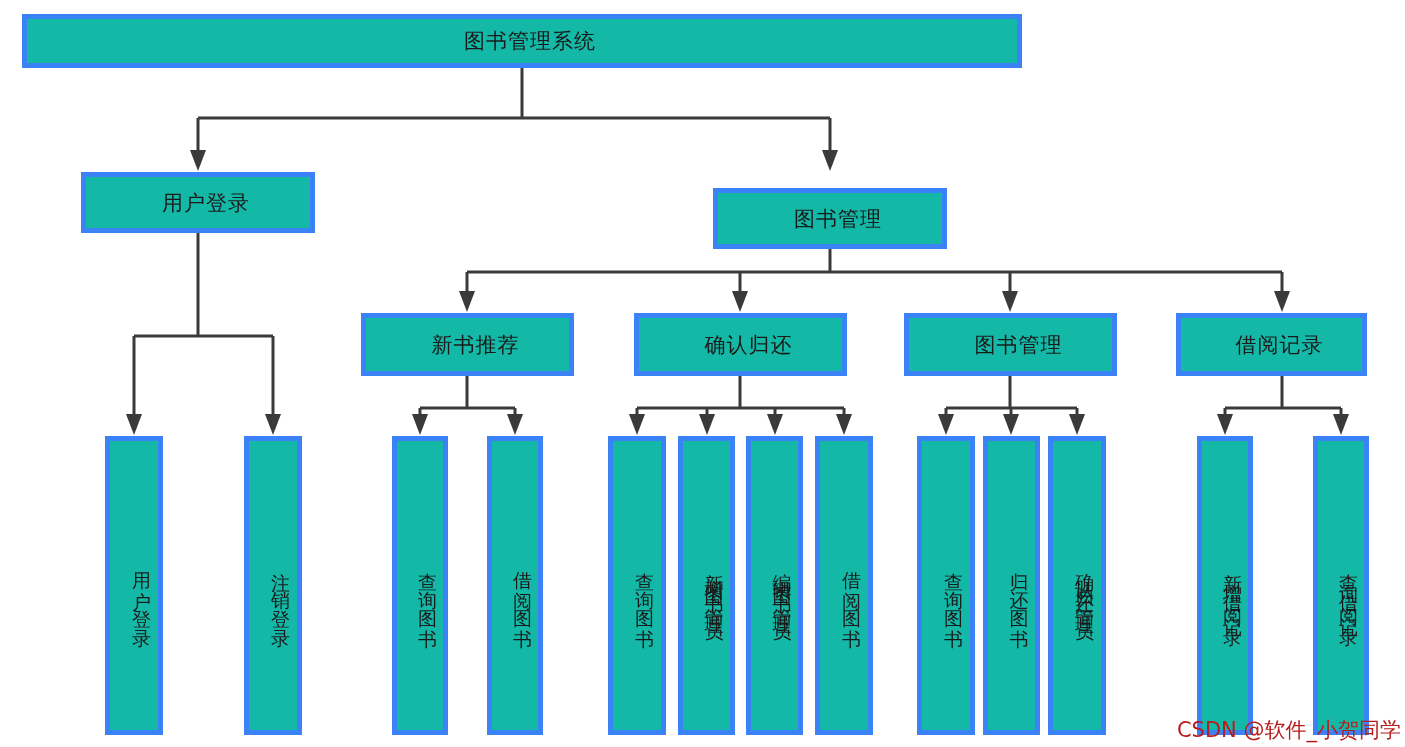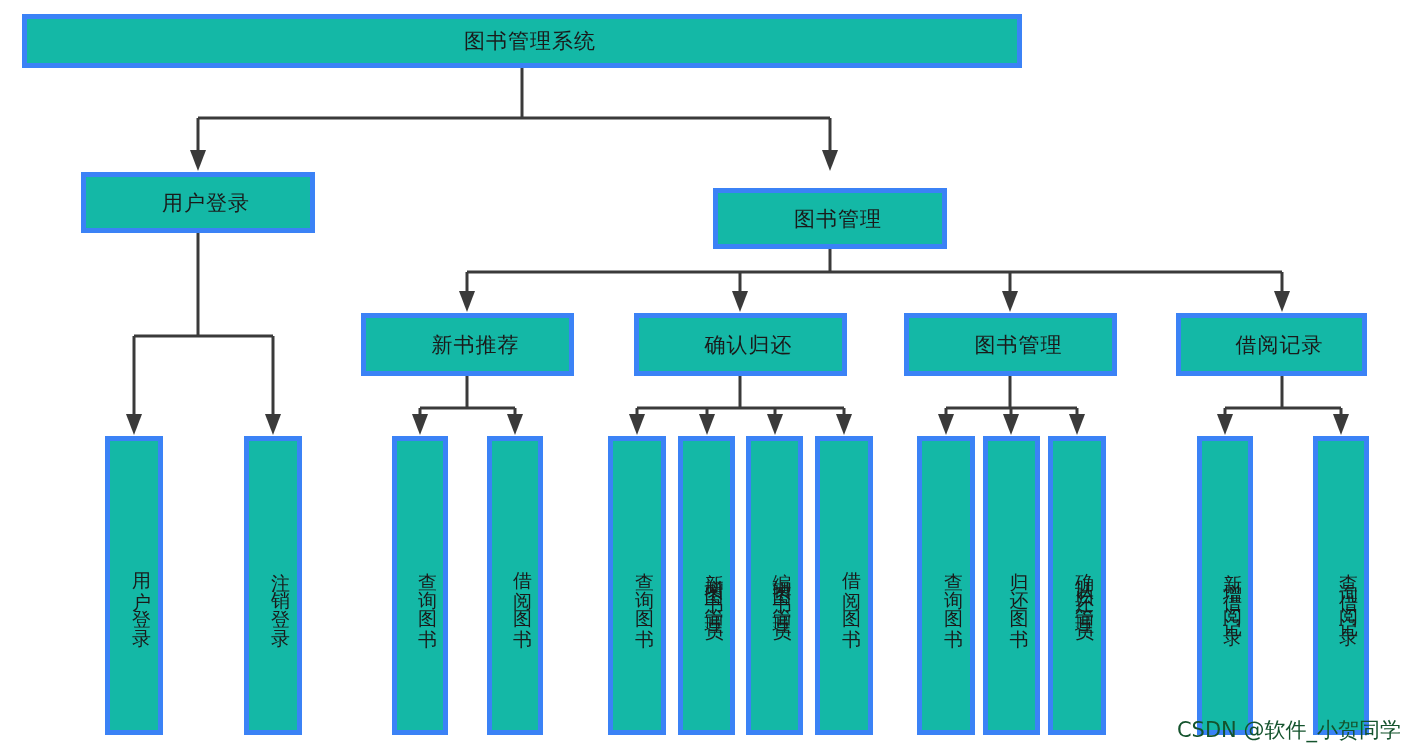--- a/index.html
+++ b/index.html
@@ -63,21 +63,21 @@
   #leaf-cb-return  { left: 983px;  width: 57px; }
   #leaf-cb-confirm { left: 1048px; width: 58px; }
   #leaf-br-add     { left: 1197px; width: 56px; }
   #leaf-br-query   { left: 1313px; width: 56px; }
 
   #watermark {
     position: absolute;
     right: 4px;
     top: 716px;
     font-size: 21px;
-    color: #14532d;
+    color: #b91c1c;
     z-index: 5;
     white-space: nowrap;
   }
 </style>
 </head>
 <body>
 
 <div id="canvas">
 
   <svg id="wires" viewBox="0 0 1405 747" xmlns="http://www.w3.org/2000/svg">

